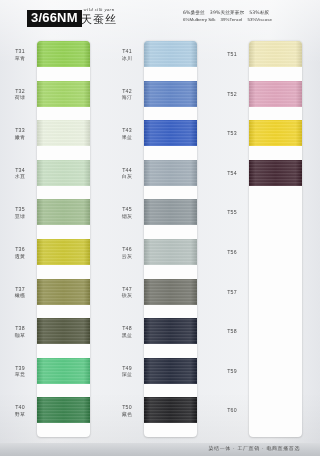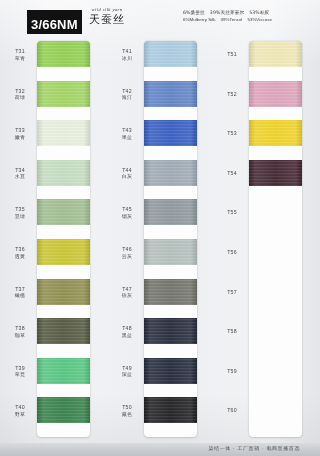--- a/index.html
+++ b/index.html
@@ -21,24 +21,24 @@
     background:linear-gradient(180deg,rgba(255,255,255,.55) 0%,rgba(255,255,255,0) 14%,
                 rgba(0,0,0,0) 86%,rgba(0,0,0,.05) 100%);
   }
 
   
   .header{position:absolute;left:0;top:0;width:320px;height:38px;}
   .code-box{
     position:absolute;left:27px;top:10px;
     background:#111;color:#fff;
     font-size:13px;font-weight:bold;letter-spacing:.2px;
-    padding:8px 4px 2px 4px;line-height:14px;
+    padding:1px 4px 2px 4px;line-height:14px;
     font-family:"Liberation Sans","DejaVu Sans",sans-serif;
   }
-  .brand{position:absolute;left:78px;top:7px;text-align:center;width:58px;}
+  .brand{position:absolute;left:70px;top:7px;text-align:center;width:58px;}
   .brand-en{
     font-size:4.4px;letter-spacing:.5px;color:#2b2b2b;
     font-family:"Liberation Serif","DejaVu Serif",serif;font-style:italic;
     line-height:6px;white-space:nowrap;
   }
   .brand-cn{
     font-size:11px;color:#1b1b1b;line-height:13px;
     font-family:"DejaVu Serif","Liberation Serif",serif;
     letter-spacing:1px;white-space:nowrap;
   }

